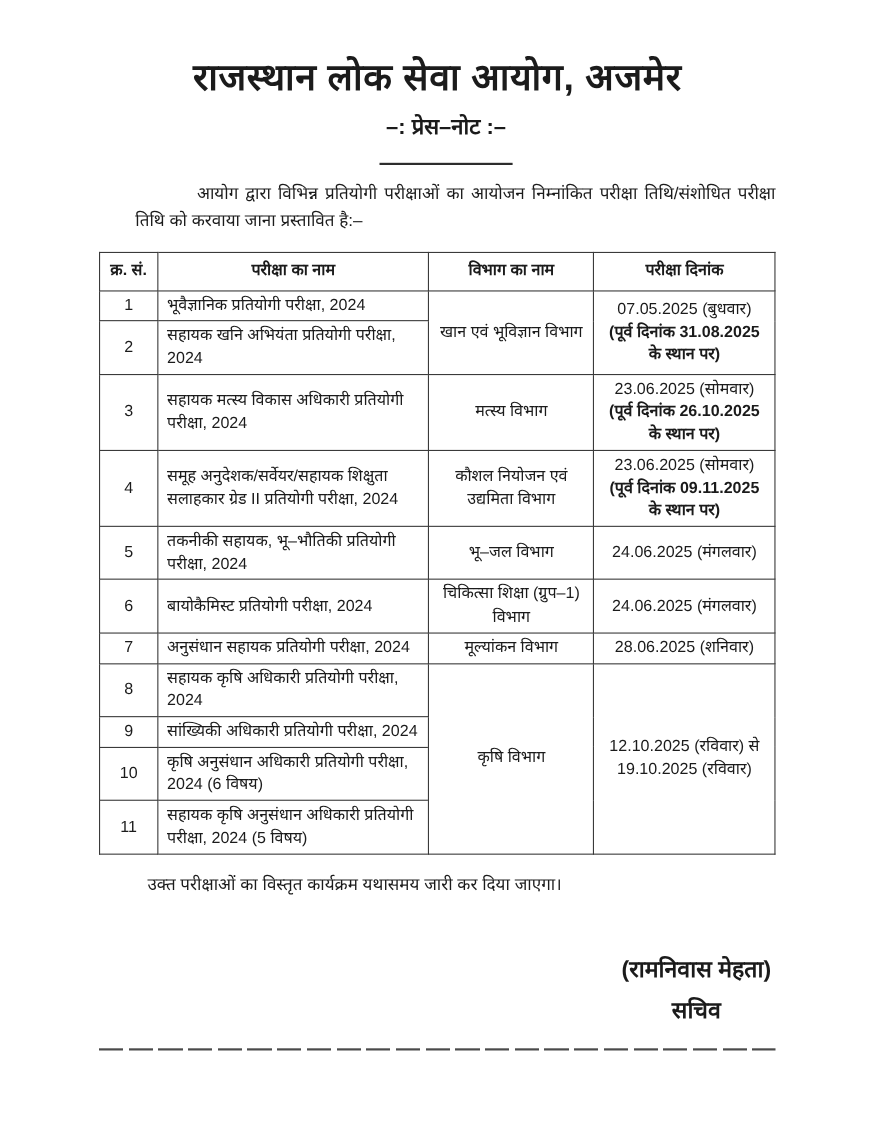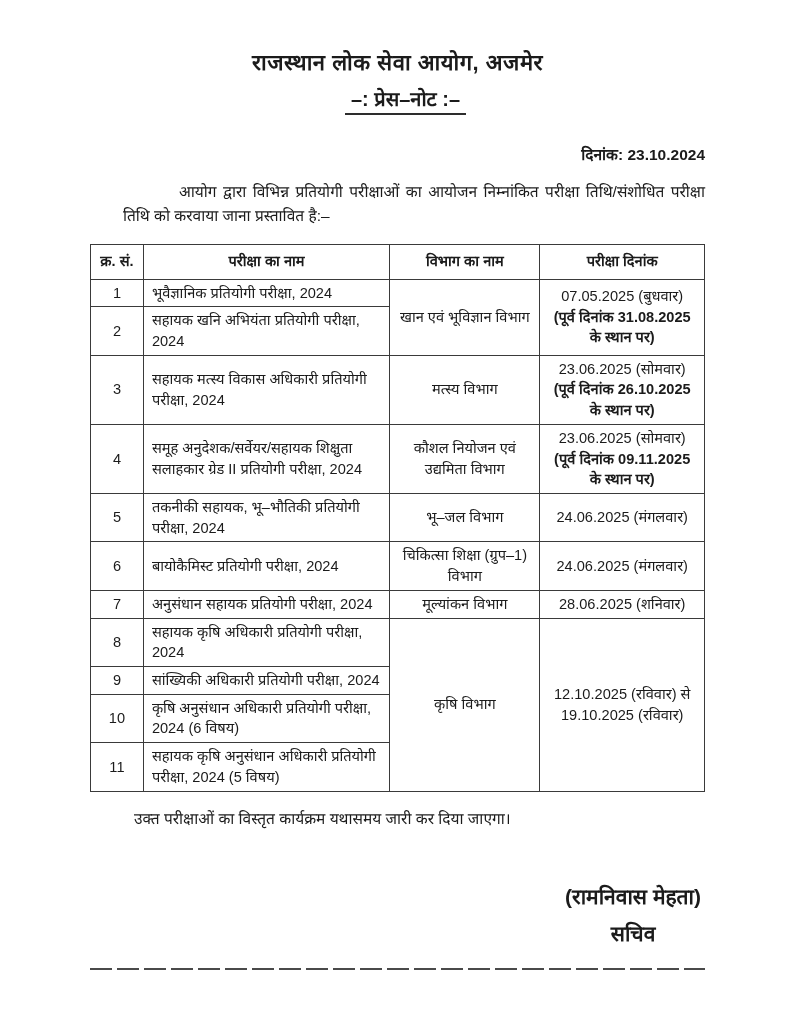--- a/index.html
+++ b/index.html
@@ -12,31 +12,31 @@
     overflow: hidden;
   }
   .page {
     box-sizing: border-box;
     width: 791px;
     height: 1024px;
     padding: 46px 86px 0 90px;
   }
   .title {
     text-align: center;
-    font-size: 22px;
+    font-size: 34px;
     font-weight: bold;
     letter-spacing: 0.5px;
   }
   .subtitle-wrap { text-align: center; margin-top: 9px; }
   .subtitle {
     display: inline-block;
     font-size: 20px;
     font-weight: bold;
     border-bottom: 2px solid #2d2d2d;
-    padding: 0 6px 1px 6px;
+    padding: 0 6px 20px 6px;
     margin-left: 16px;
   }
   .date-line {
     text-align: right;
     font-weight: bold;
     font-size: 15.5px;
     margin-top: 28px;
   }
   .intro {
     margin-top: 15px;
@@ -97,21 +97,20 @@
 <body>
 
 <div class="page">
 
   <div class="title">राजस्थान लोक सेवा आयोग, अजमेर</div>
 
   <div class="subtitle-wrap">
     <span class="subtitle">–: प्रेस–नोट :–</span>
   </div>
 
-  <div class="date-line">दिनांक: 23.10.2024</div>
 
   <p class="intro">आयोग द्वारा विभिन्न प्रतियोगी परीक्षाओं का आयोजन निम्नांकित परीक्षा तिथि/संशोधित परीक्षा तिथि को करवाया जाना प्रस्तावित है:–</p>
 
   <table class="schedule">
     <thead>
       <tr>
         <th class="w-sn">क्र. सं.</th>
         <th class="w-exam">परीक्षा का नाम</th>
         <th class="w-dept">विभाग का नाम</th>
         <th class="w-date">परीक्षा दिनांक</th>

